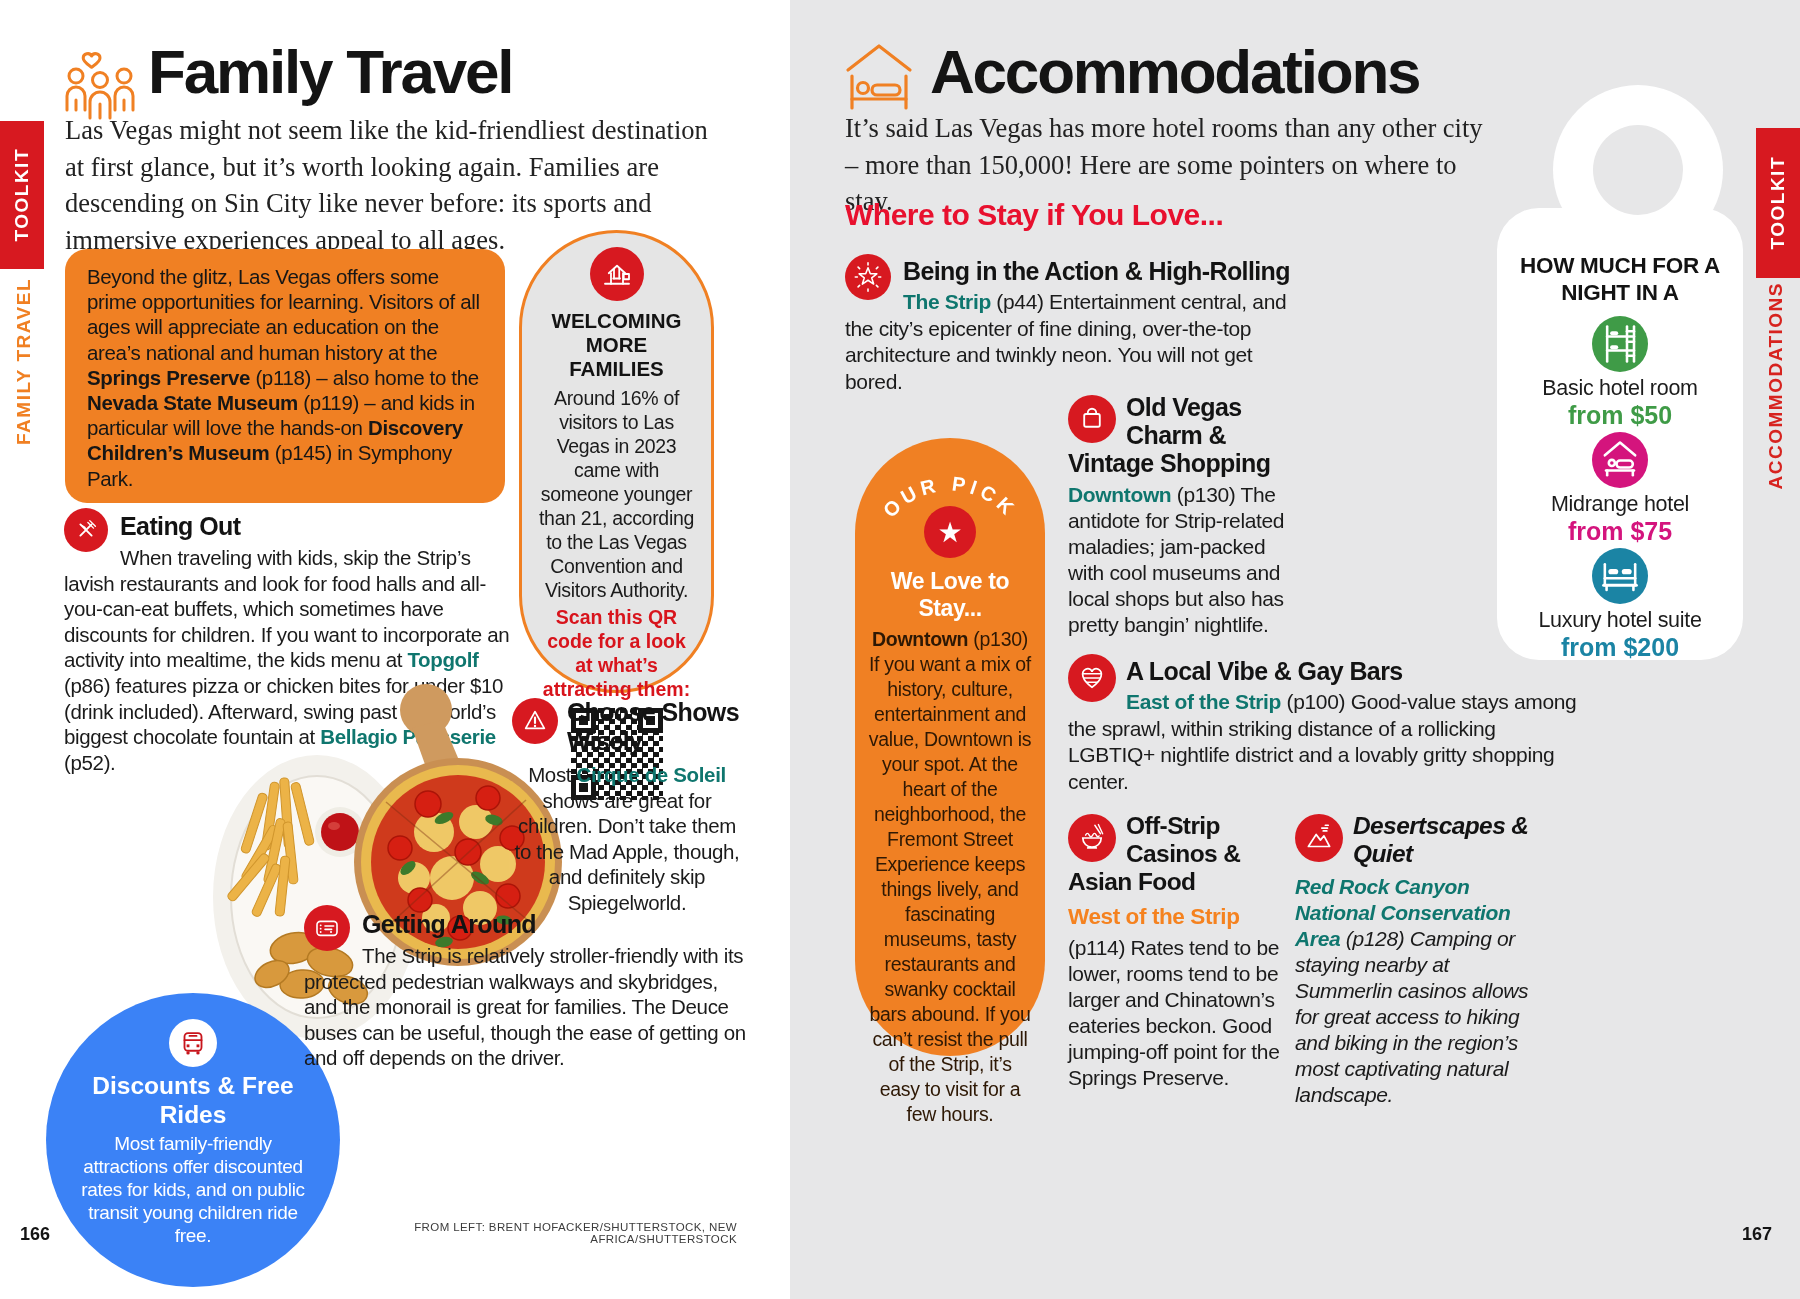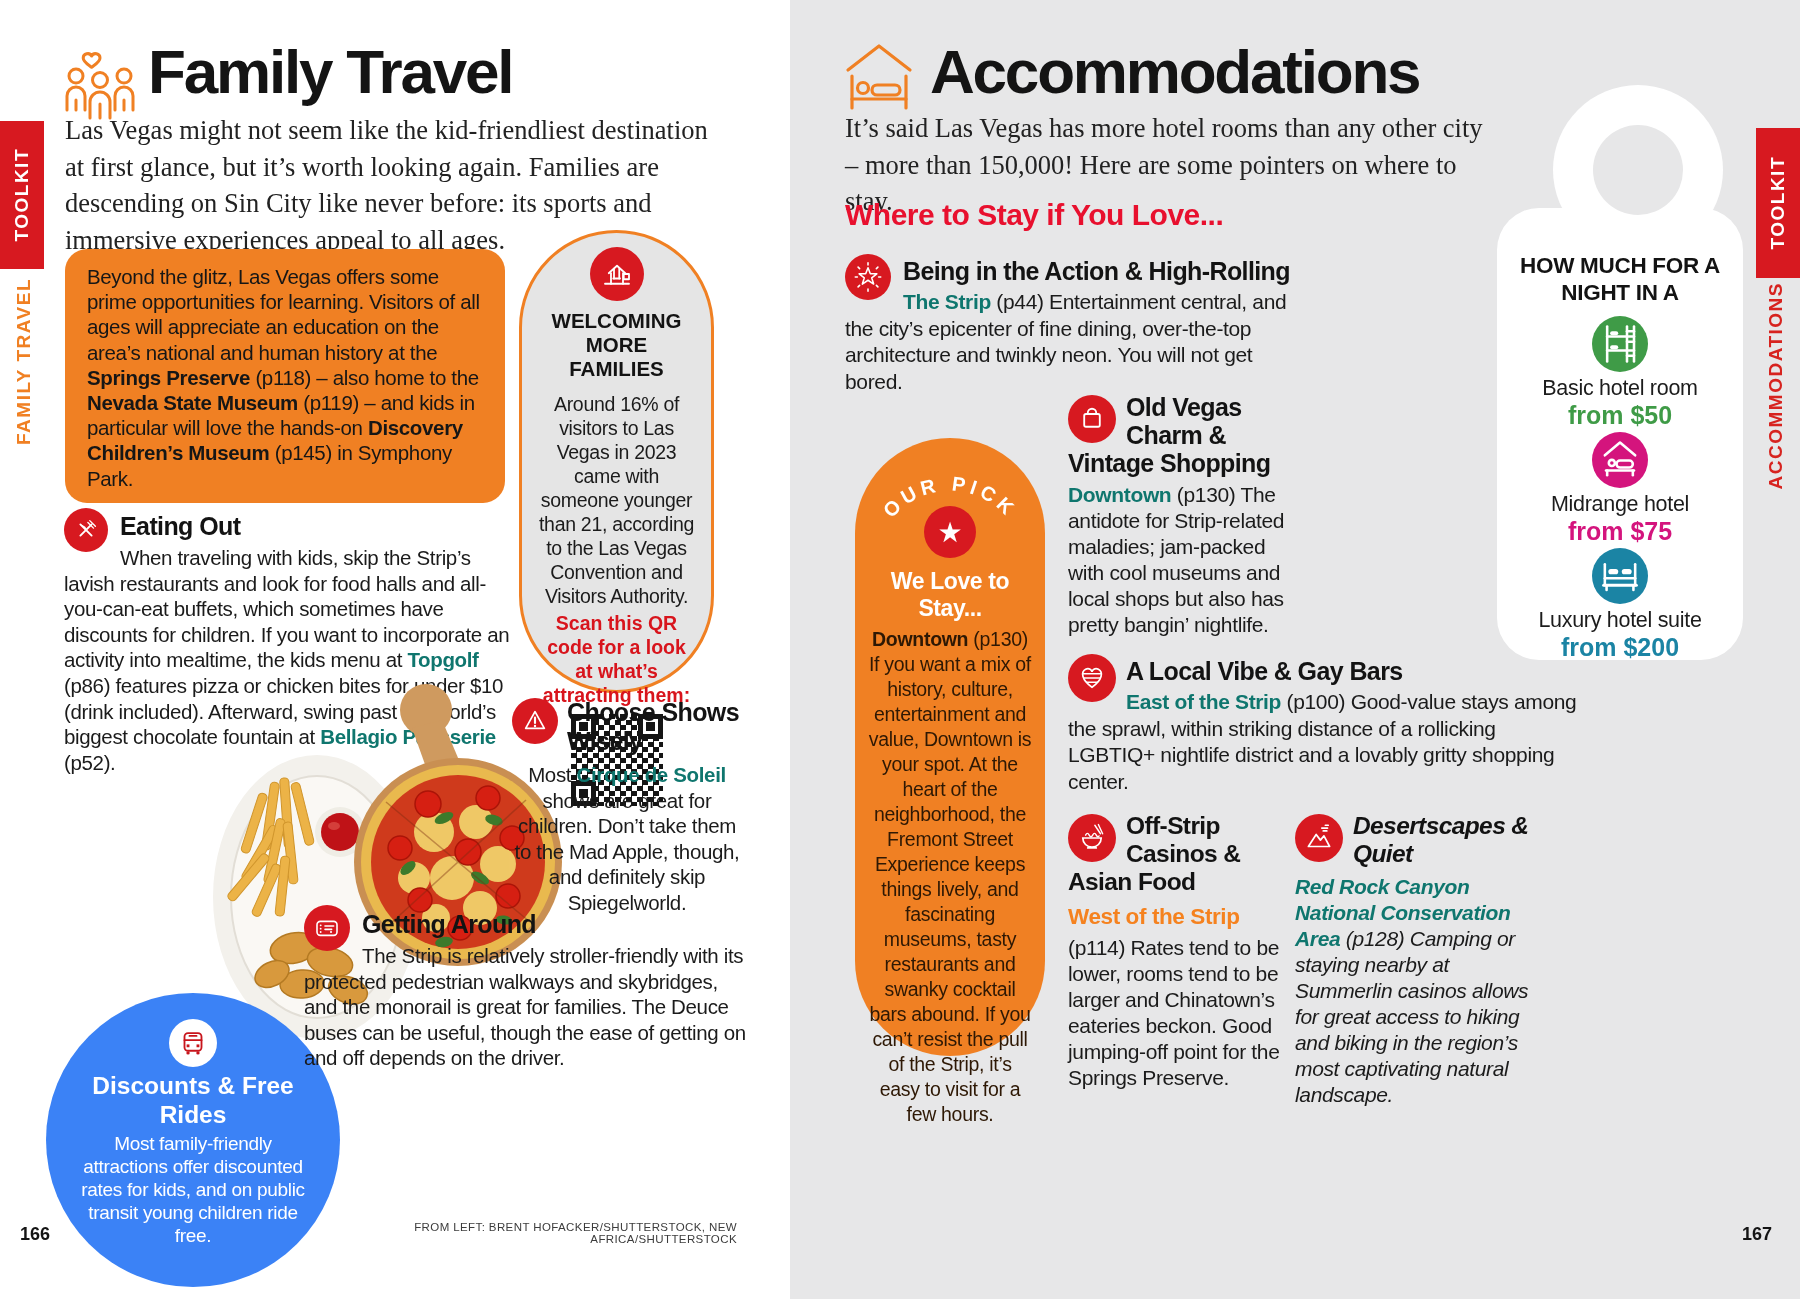--- a/index.html
+++ b/index.html
@@ -22,21 +22,21 @@
   .vlabel { writing-mode:vertical-rl; transform:rotate(180deg); font-weight:bold; letter-spacing:1.5px; }
   .tab .vlabel { color:#fff; font-size:19px; }
   .edge-label { display:flex; align-items:flex-start; justify-content:center; }
 
   .edu-box { background:#f08023; border-radius:22px; padding:15px 22px 16px 22px; }
   .edu-title { color:#fff; font-size:25px; font-weight:bold; letter-spacing:-0.4px; margin-bottom:6px; }
   .edu-body { font-size:20.5px; line-height:25.2px; color:#161616; letter-spacing:-0.35px; }
 
   .oval { border:3.5px solid #f08023; border-radius:100px; background:#e5e5e5; text-align:center; padding:14px 14px 0 14px; }
   .oval-h { font-size:20.5px; line-height:24px; font-weight:bold; color:#131313; margin-top:8px; }
-  .oval-body { font-size:19.5px; line-height:24px; color:#1b1b1b; letter-spacing:-0.3px; margin-top:11px; }
+  .oval-body { font-size:19.5px; line-height:24px; color:#1b1b1b; letter-spacing:-0.3px; margin-top:5px; }
   .oval-cta { font-size:19.5px; line-height:24px; font-weight:bold; color:#d8141c; margin-top:3px; }
   .qr { width:92px; height:92px; margin:7px auto 0 auto; position:relative;
         background-image:repeating-conic-gradient(#151515 0% 25%, #ffffff 0% 50%); background-size:11px 11px; }
   .qr .f { position:absolute; width:25px; height:25px; border:5px solid #151515; background:#fff; }
   .qr .f::after { content:""; position:absolute; inset:3px; background:#151515; }
   .qr .f.tl { left:0; top:0; } .qr .f.tr { right:0; top:0; } .qr .f.bl { left:0; bottom:0; }
 
   .disc { border-radius:50%; background:#3b82f6; color:#fff; text-align:center; padding-top:10px; }
   .disc-title { font-size:24.5px; line-height:29px; font-weight:bold; margin-top:4px; }
   .disc-body { font-size:19px; line-height:23px; margin:3px auto 0 auto; width:242px; letter-spacing:-0.3px; }

